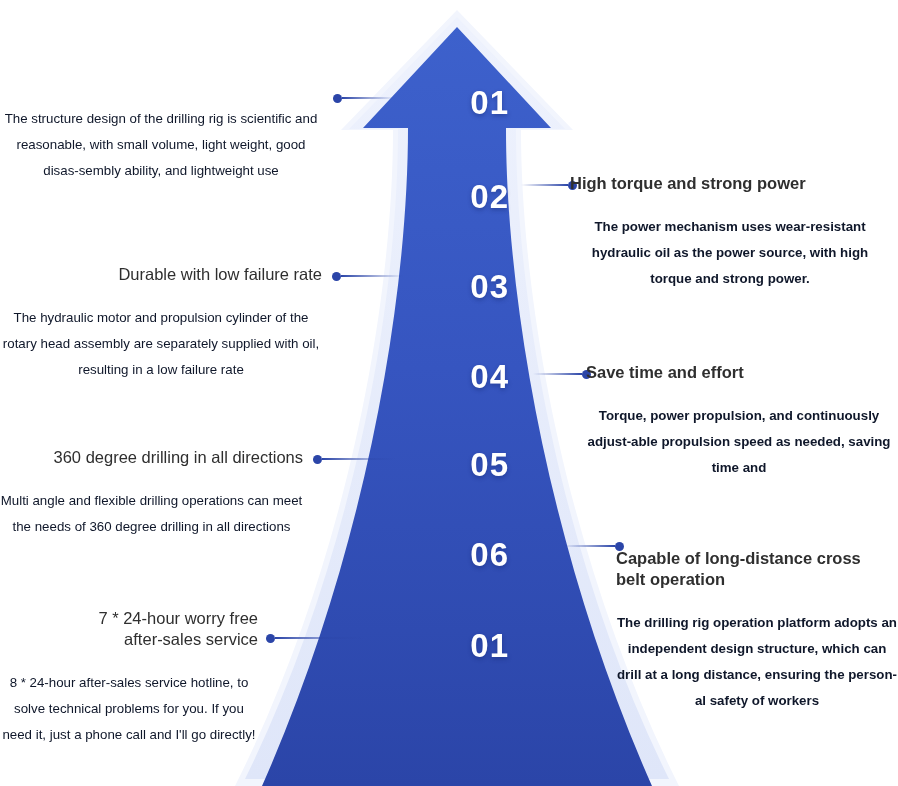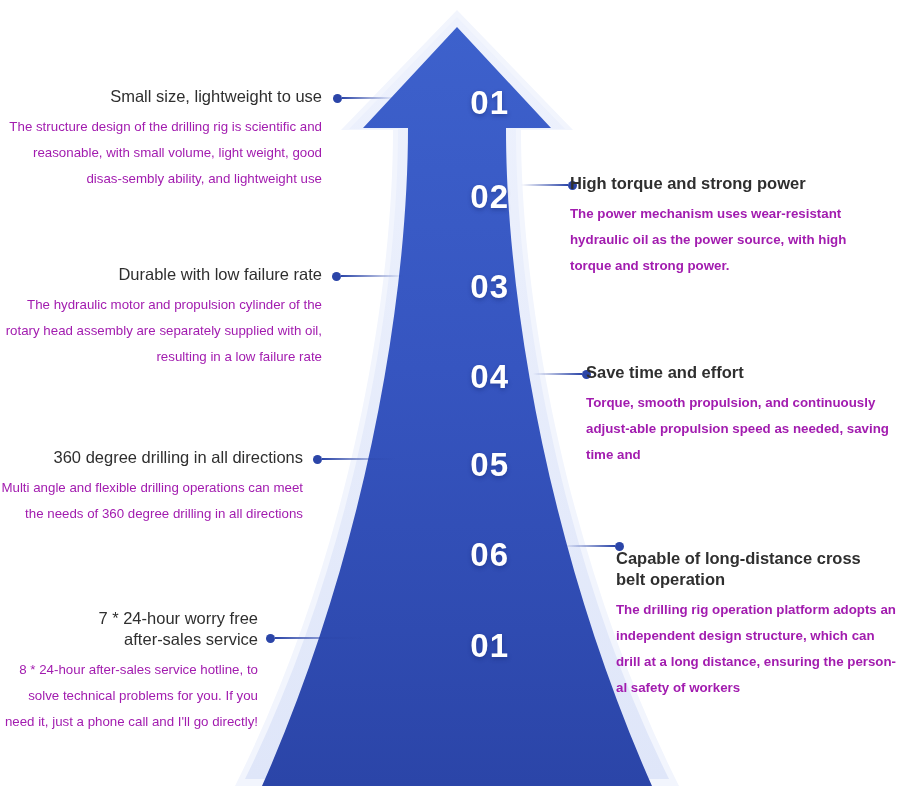--- a/index.html
+++ b/index.html
@@ -42,25 +42,26 @@
 
   
   .block { position:absolute; }
   .block .title {
     color:#2f2f2f;
     font-size:16.5px;
     line-height:21px;
     white-space:pre-line;
   }
   .block .body {
-    color:#a21caf;
+    color:#0f172a;
     font-size:13.3px;
     line-height:26px;
-    margin-top:7px;
+    margin-top:20px;
     white-space:pre-line;
+    text-align:center;
   }
   .block.l { text-align:right; }
   .block.r { text-align:left;font-weight:bold; }
 </style>
 </head>
 <body>
 
 <div id="stage">
 
   <svg id="arrow-svg" viewBox="0 0 898 786">
@@ -126,37 +127,36 @@
   <div class="conn right" style="left:563px; top:540px; width:61px">
       <span class="dot"></span>
       <span class="line"></span>
     </div>
   <div class="conn left" style="left:266px; top:632px; width:100px">
       <span class="dot"></span>
       <span class="line"></span>
     </div>
 
   <div class="block l" style="left:0px; top:86px; width:322px">
-    <div class="title">Small size, lightweight to use</div>
     <div class="body">The structure design of the drilling rig is scientific and reasonable, with small volume, light weight, good disas-sembly ability, and lightweight use</div>
   </div>
 
   <div class="block r" style="left:570px; top:173px; width:320px">
     <div class="title">High torque and strong power</div>
     <div class="body">The power mechanism uses wear-resistant hydraulic oil as the power source, with high torque and strong power.</div>
   </div>
 
   <div class="block l" style="left:0px; top:264px; width:322px">
     <div class="title">Durable with low failure rate</div>
     <div class="body">The hydraulic motor and propulsion cylinder of the rotary head assembly are separately supplied with oil, resulting in a low failure rate</div>
   </div>
 
   <div class="block r" style="left:586px; top:362px; width:306px">
     <div class="title">Save time and effort</div>
-    <div class="body">Torque, smooth propulsion, and continuously adjust-able propulsion speed as needed, saving time and</div>
+    <div class="body">Torque, power propulsion, and continuously adjust-able propulsion speed as needed, saving time and</div>
   </div>
 
   <div class="block l" style="left:0px; top:447px; width:303px">
     <div class="title">360 degree drilling in all directions</div>
     <div class="body">Multi angle and flexible drilling operations can meet the needs of 360 degree drilling in all directions</div>
   </div>
 
   <div class="block r" style="left:616px; top:548px; width:282px">
     <div class="title">Capable of long-distance cross
 belt operation</div>

